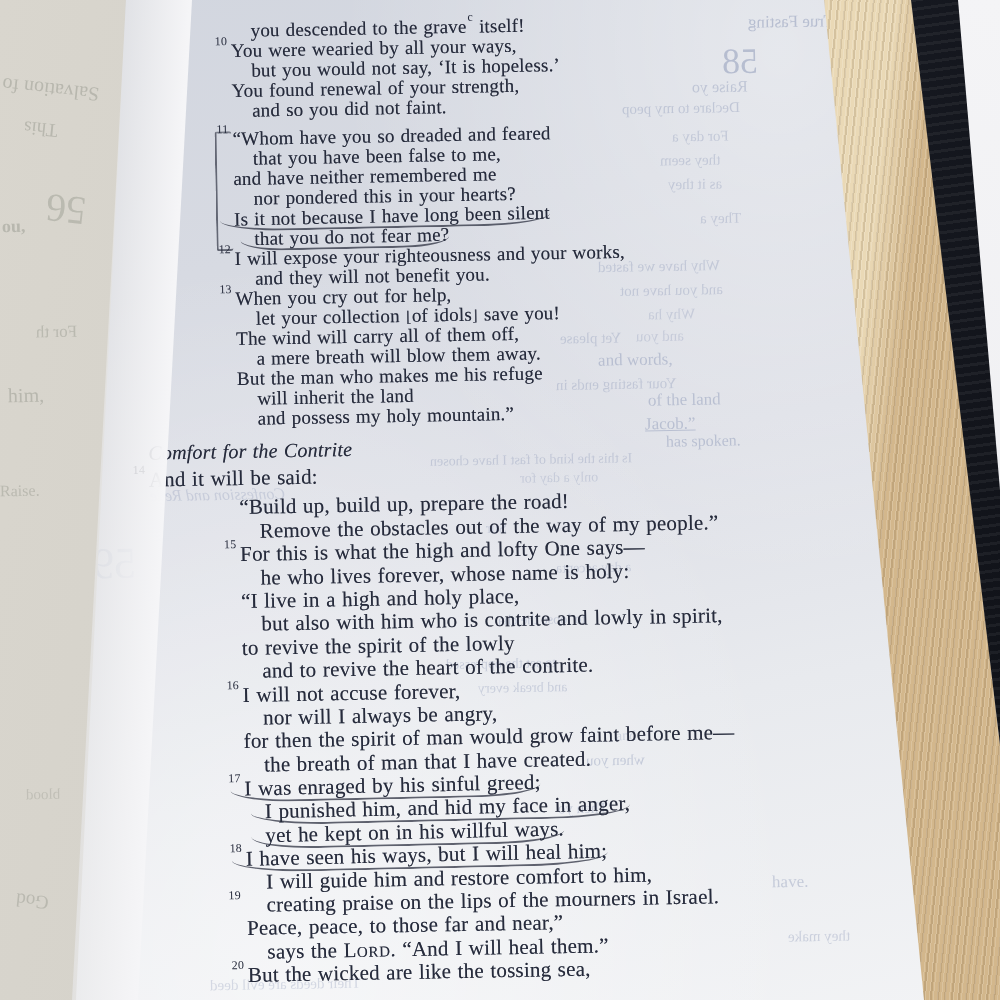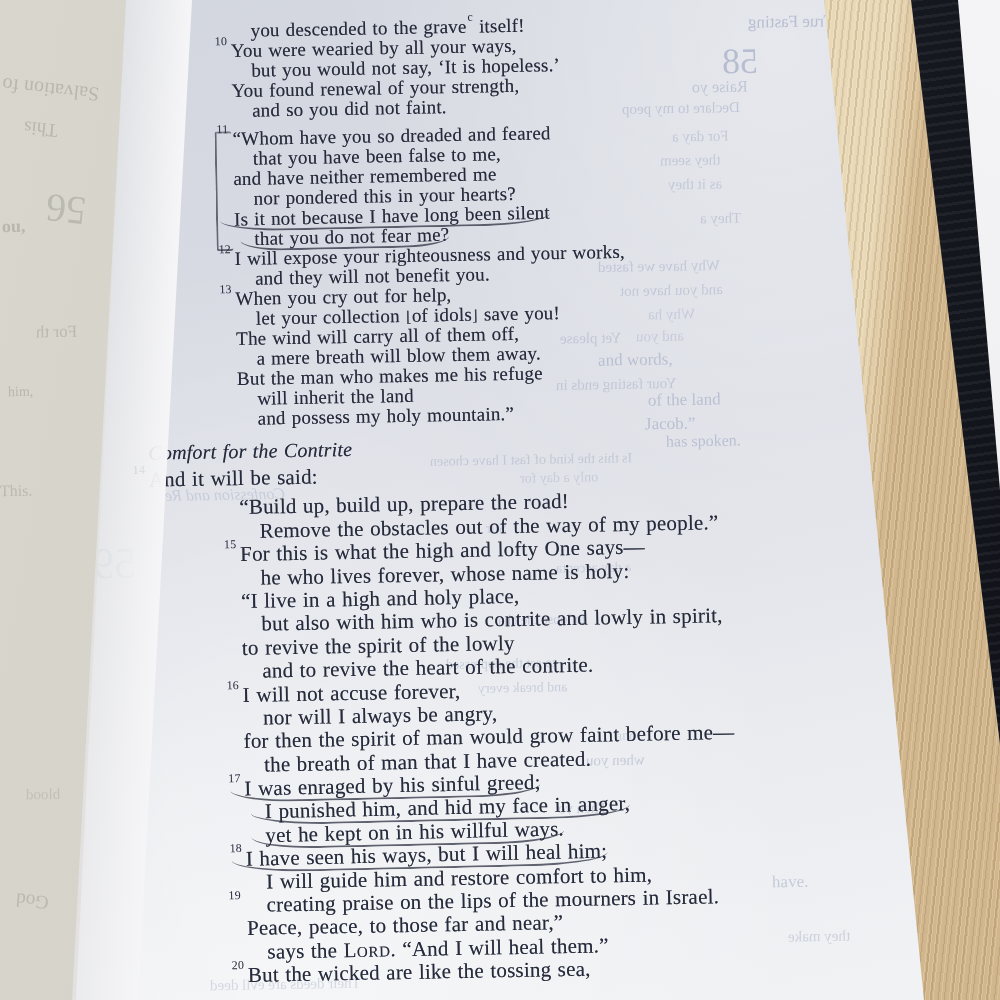--- a/index.html
+++ b/index.html
@@ -104,22 +104,22 @@
 </head>
 <body>
 
 <div class="layer left-page">
   <div id="ghost-left">
       <span class="ghost g-left" style="left: 2px; top: 78px; font-size: 20px; opacity: 0.5; transform: rotate(186deg);">Salvation fo</span>
       <span class="ghost g-left" style="left: 24px; top: 118px; font-size: 19px; opacity: 0.5; transform: rotate(186deg);">This</span>
       <span class="ghost g-left" style="left: 46px; top: 186px; font-size: 40px; opacity: 0.45; transform: rotate(186deg);">56</span>
       <span class="ghost g-left" style="left: 2px; top: 216px; font-size: 18px; opacity: 0.5; transform: rotate(-1deg); font-weight: bold;">ou,</span>
       <span class="ghost g-left" style="left: 36px; top: 322px; font-size: 17px; opacity: 0.45; transform: scaleX(-1) rotate(1deg);">For th</span>
-      <span class="ghost g-left" style="left: 8px; top: 384px; font-size: 14px; opacity: 0.5; transform: rotate(-1deg);">him,</span>
-      <span class="ghost g-left" style="left: 0px; top: 482px; font-size: 16px; opacity: 0.45; transform: rotate(-1deg);">This.</span>
+      <span class="ghost g-left" style="left: 8px; top: 384px; font-size: 20px; opacity: 0.5; transform: rotate(-1deg);">him,</span>
+      <span class="ghost g-left" style="left: 0px; top: 482px; font-size: 16px; opacity: 0.45; transform: rotate(-1deg);">Raise.</span>
       <span class="ghost g-left" style="left: 26px; top: 786px; font-size: 15px; opacity: 0.35; transform: scaleX(-1) rotate(1deg);">blood</span>
       <span class="ghost g-left" style="left: 16px; top: 890px; font-size: 19px; opacity: 0.45; transform: rotate(186deg);">God</span>
     </div>
 </div>
 
 <div class="layer fore-edge"></div>
 <div class="layer cover-edge"></div>
 
 <div class="layer scripture-page">
   <div id="ghost-main">
@@ -132,21 +132,21 @@
       <span class="ghost g-main" style="left: 668px; top: 176px; font-size: 15px; opacity: 0.35; transform: scaleX(-1) rotate(1deg);">as it they</span>
       <span class="ghost g-main" style="left: 700px; top: 210px; font-size: 15px; opacity: 0.35; transform: scaleX(-1) rotate(1deg);">They a</span>
       <span class="ghost g-main" style="left: 598px; top: 258px; font-size: 15px; opacity: 0.35; transform: scaleX(-1) rotate(1deg);">Why have we fasted</span>
       <span class="ghost g-main" style="left: 620px; top: 282px; font-size: 15px; opacity: 0.35; transform: scaleX(-1) rotate(1deg);">and you have not</span>
       <span class="ghost g-main" style="left: 648px; top: 306px; font-size: 15px; opacity: 0.3; transform: scaleX(-1) rotate(1deg);">Why ha</span>
       <span class="ghost g-main" style="left: 636px; top: 328px; font-size: 15px; opacity: 0.3; transform: scaleX(-1) rotate(1deg);">and you</span>
       <span class="ghost g-main" style="left: 560px; top: 330px; font-size: 15px; opacity: 0.35; transform: scaleX(-1) rotate(1deg);">Yet  please</span>
       <span class="ghost g-main" style="left: 598px; top: 350px; font-size: 17px; opacity: 0.45; transform: rotate(-1deg);">and words,</span>
       <span class="ghost g-main" style="left: 556px; top: 376px; font-size: 15px; opacity: 0.35; transform: scaleX(-1) rotate(1deg);">Your fasting ends in</span>
       <span class="ghost g-main" style="left: 648px; top: 390px; font-size: 17px; opacity: 0.45; transform: rotate(-1deg);">of the land</span>
-      <span class="ghost g-main" style="left: 645px; top: 414px; font-size: 17px; opacity: 0.45; transform: rotate(-1deg);">Jacob.”</span>
+      <span class="ghost g-main" style="left: 645px; top: 414px; font-size: 17px; opacity: 0.45; transform: rotate(-1deg); text-decoration: underline;">Jacob.”</span>
       <span class="ghost g-main" style="left: 666px; top: 432px; font-size: 16px; opacity: 0.45; transform: rotate(-1deg);">has spoken.</span>
       <span class="ghost g-main" style="left: 430px; top: 452px; font-size: 14px; opacity: 0.35; transform: scaleX(-1) rotate(1deg);">Is this the kind of fast I have chosen</span>
       <span class="ghost g-main" style="left: 520px; top: 470px; font-size: 14px; opacity: 0.3; transform: scaleX(-1) rotate(1deg);">only a day for</span>
       <span class="ghost g-main" style="left: 150px; top: 486px; font-size: 16px; opacity: 0.3; font-style: italic; transform: scaleX(-1) rotate(1deg);">Confession and Rede</span>
       <span class="ghost g-main" style="left: 92px; top: 538px; font-size: 44px; opacity: 0.28; transform: scaleX(-1) rotate(1deg);">59</span>
       <span class="ghost g-main" style="left: 486px; top: 520px; font-size: 15px; opacity: 0.3; transform: scaleX(-1) rotate(1deg);">Sur</span>
       <span class="ghost g-main" style="left: 556px; top: 560px; font-size: 14px; opacity: 0.3; transform: scaleX(-1) rotate(1deg);">a day accepta</span>
       <span class="ghost g-main" style="left: 498px; top: 612px; font-size: 14px; opacity: 0.35; transform: scaleX(-1) rotate(1deg);">to loose the cha</span>
       <span class="ghost g-main" style="left: 446px; top: 656px; font-size: 14px; opacity: 0.35; transform: scaleX(-1) rotate(1deg);">to set the oppressed</span>
       <span class="ghost g-main" style="left: 478px; top: 680px; font-size: 14px; opacity: 0.35; transform: scaleX(-1) rotate(1deg);">and break every</span>

